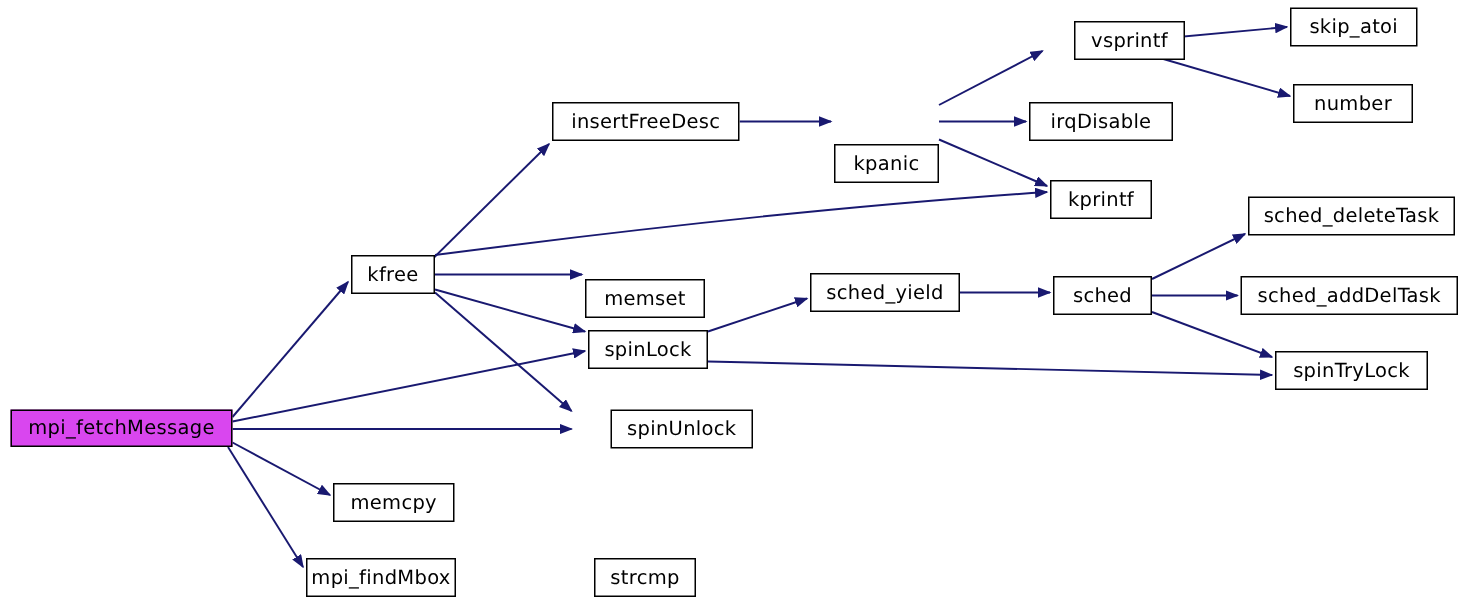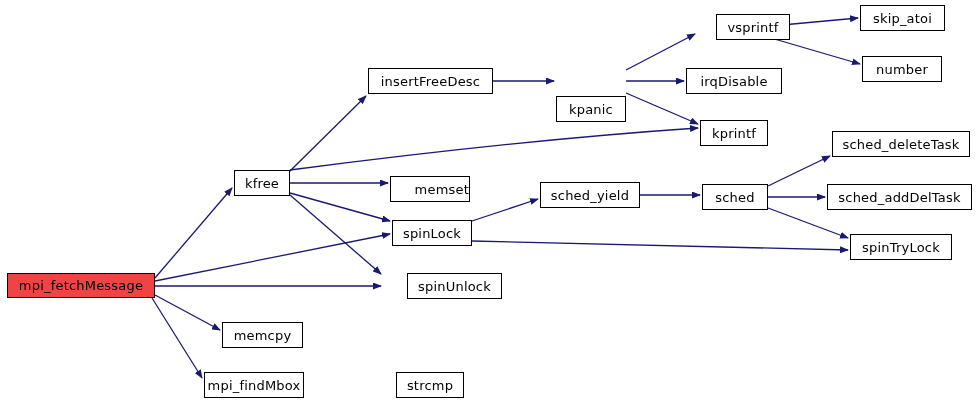--- a/index.html
+++ b/index.html
@@ -31,21 +31,21 @@
     font-size: 13px;
     line-height: 1;
     display: flex;
     align-items: center;
     justify-content: center;
     white-space: nowrap;
     letter-spacing: 0.2px;
     z-index: 2;
   }
   .node.highlight {
-    background: #ef4444;
+    background: #d946ef;
   }
   .node-label {
     pointer-events: none;
   }
 </style>
 </head>
 <body>
 
 <div id="graph-root">
 
@@ -90,21 +90,21 @@
       </div>
       <div class="node" style="left: 222px; top: 322px; width: 81px; height: 26px;">
         <span class="node-label">memcpy</span>
       </div>
       <div class="node" style="left: 204px; top: 372px; width: 100px; height: 26px;">
         <span class="node-label">mpi_findMbox</span>
       </div>
       <div class="node" style="left: 368px; top: 68px; width: 125px; height: 26px;">
         <span class="node-label">insertFreeDesc</span>
       </div>
-      <div class="node" style="left: 390px; top: 176px; width: 80px; height: 26px; justify-content: flex-end;">
+      <div class="node" style="left: 390px; top: 186px; width: 80px; height: 26px;">
         <span class="node-label">memset</span>
       </div>
       <div class="node" style="left: 392px; top: 220px; width: 80px; height: 26px;">
         <span class="node-label">spinLock</span>
       </div>
       <div class="node" style="left: 383px; top: 273px; width: 95px; height: 26px; margin-left: 24px;">
         <span class="node-label">spinUnlock</span>
       </div>
       <div class="node" style="left: 396px; top: 372px; width: 68px; height: 26px; text-align: right;">
         <span class="node-label">strcmp</span>

